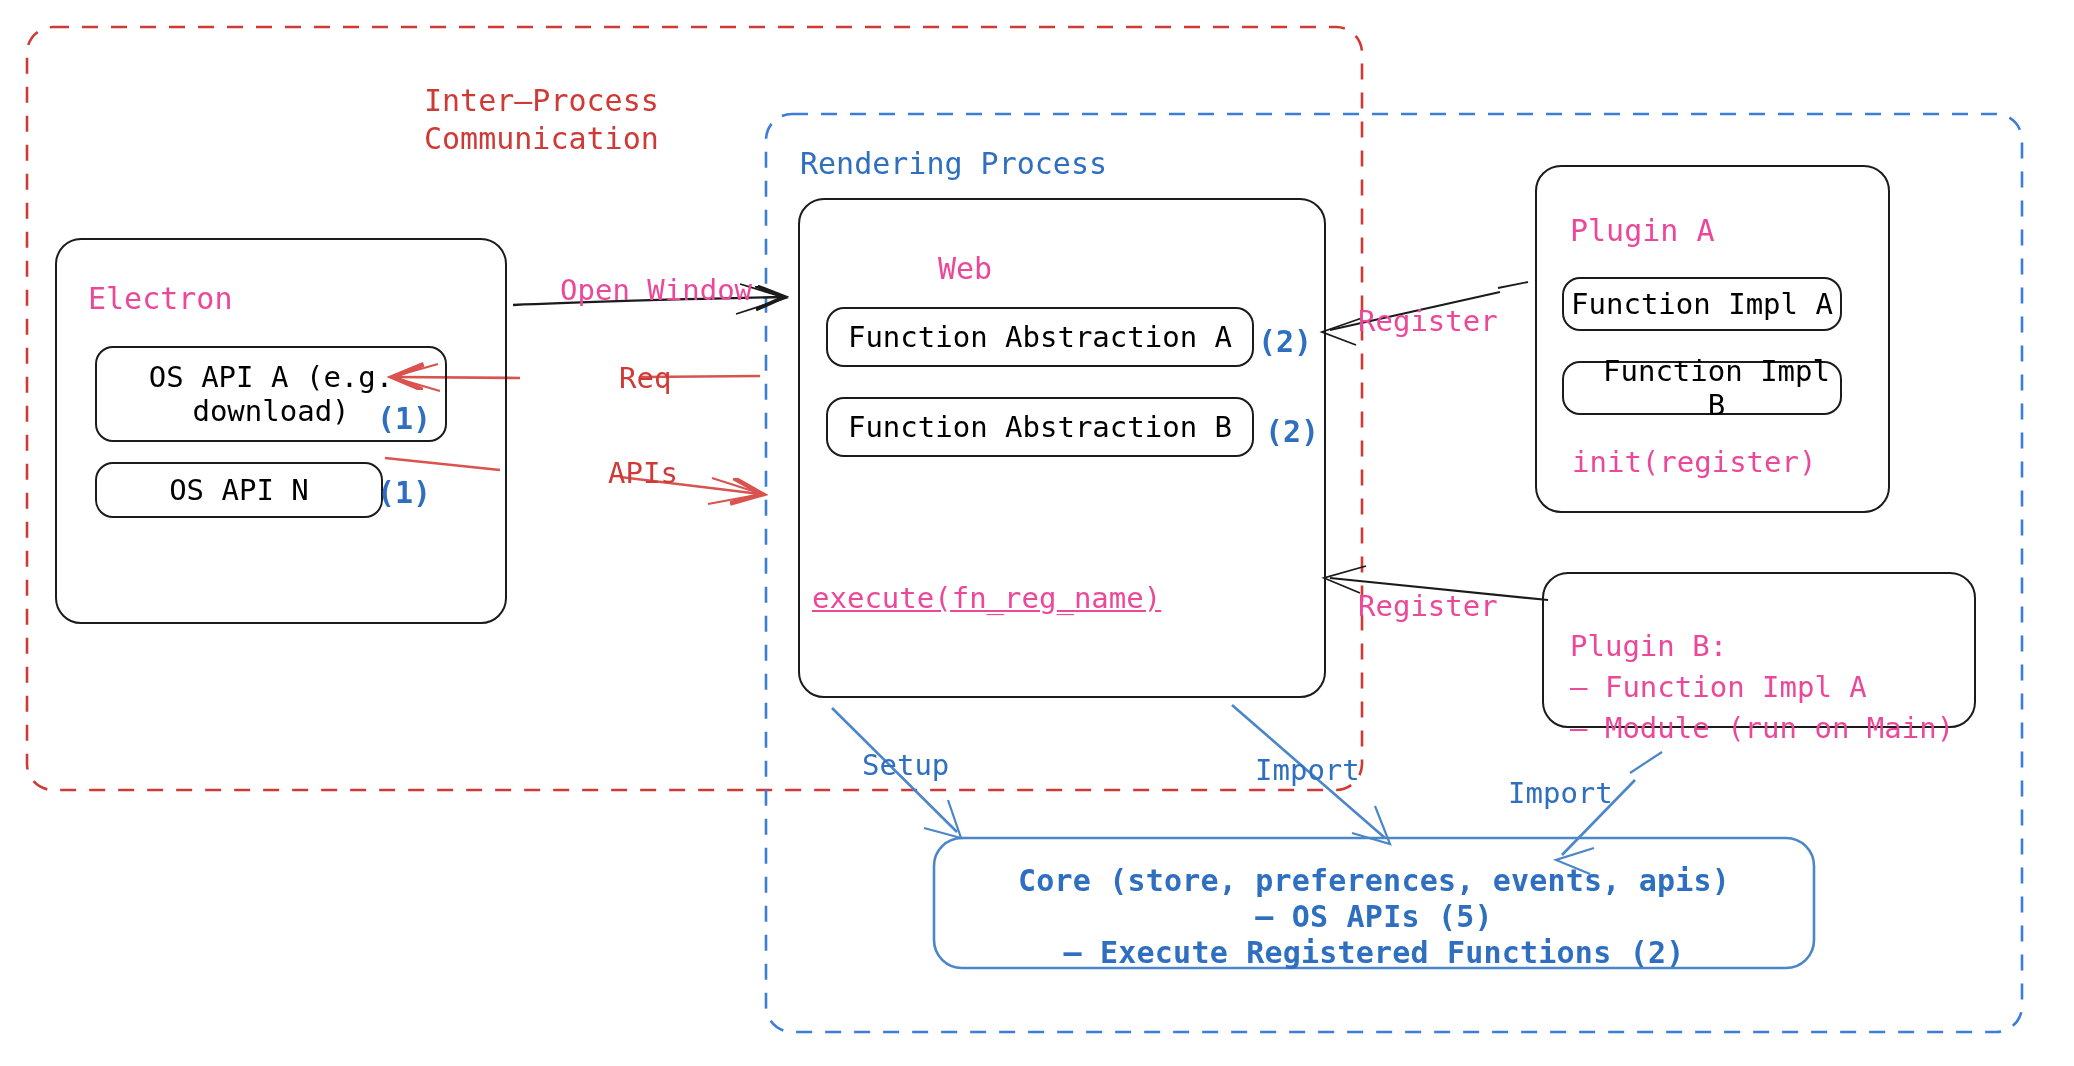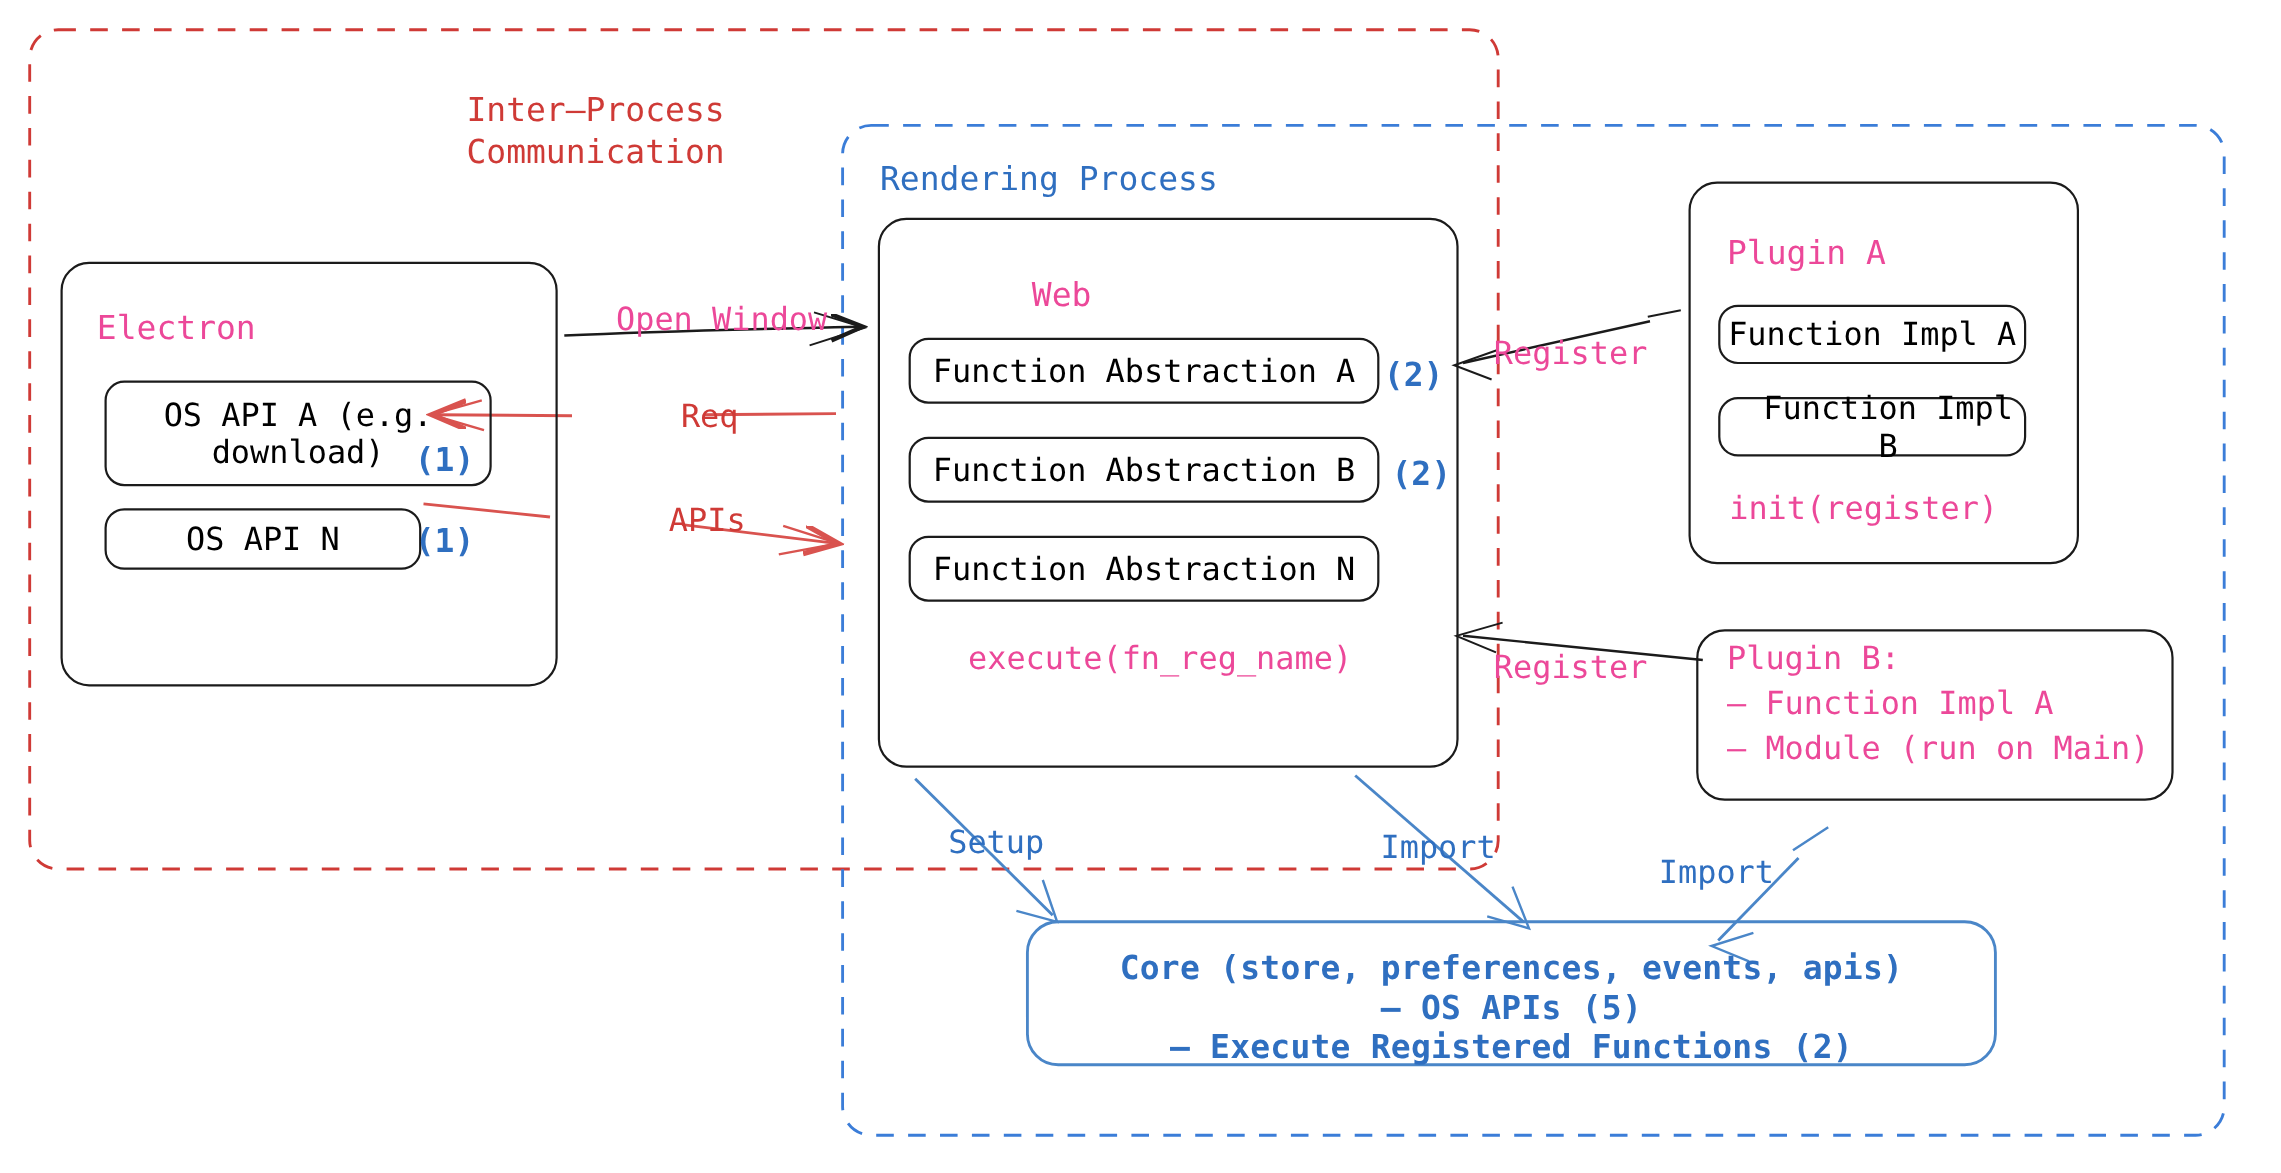--- a/index.html
+++ b/index.html
@@ -132,42 +132,39 @@
   <div class="rbox inner pill" style="left:826px;top:307px;width:428px;height:60px;">
     <span class="t-box">Function Abstraction A</span>
   </div>
   <div class="label blue t-marker" style="left:1258px;top:323px;">(2)</div>
 
   <div class="rbox inner pill" style="left:826px;top:397px;width:428px;height:60px;">
     <span class="t-box">Function Abstraction B</span>
   </div>
   <div class="label blue t-marker" style="left:1265px;top:413px;">(2)</div>
 
-  <div class="rbox inner pill" style="left:826px;top:487px;width:428px;height:60px;">
-    <span class="t-box">Function Abstraction N</span>
-  </div>
 
-  <div class="label t-box" style="left:880px;top:580px;">execute(fn_reg_name)</div>
+  <div class="label t-box" style="left:812px;top:580px;text-decoration:underline;">execute(fn_reg_name)</div>
 
   <div class="label t-arrow" style="left:1358px;top:303px;">Register</div>
   <div class="label t-arrow" style="left:1358px;top:588px;">Register</div>
 
   <div class="rbox" style="left:1535px;top:165px;width:355px;height:348px;"></div>
   <div class="label t-title" style="left:1570px;top:212px;">Plugin A</div>
 
   <div class="rbox inner pill" style="left:1562px;top:277px;width:280px;height:54px;">
     <span class="t-box">Function Impl A</span>
   </div>
   <div class="rbox inner pill" style="left:1562px;top:361px;width:280px;height:54px;padding-left:29px;">
     <span class="t-box">Function Impl B</span>
   </div>
   <div class="label t-box" style="left:1572px;top:444px;">init(register)</div>
 
   <div class="rbox" style="left:1542px;top:572px;width:434px;height:156px;"></div>
-  <div class="label t-box multi" style="left:1570px;top:578px;line-height:1.42;">Plugin B:
+  <div class="label t-box multi" style="left:1570px;top:626px;line-height:1.42;">Plugin B:
 – Function Impl A
 – Module (run on Main)</div>
 
   <div class="label blue t-arrow" style="left:862px;top:747px;">Setup</div>
   <div class="label blue t-arrow" style="left:1255px;top:752px;">Import</div>
   <div class="label blue t-arrow" style="left:1508px;top:775px;">Import</div>
 
   <div class="label blue t-core center" style="left:934px;top:862px;width:880px;">Core (store, preferences, events, apis)</div>
   <div class="label blue t-core center" style="left:934px;top:898px;width:880px;">– OS APIs (5)</div>
   <div class="label blue t-core center" style="left:934px;top:934px;width:880px;">– Execute Registered Functions (2)</div>

